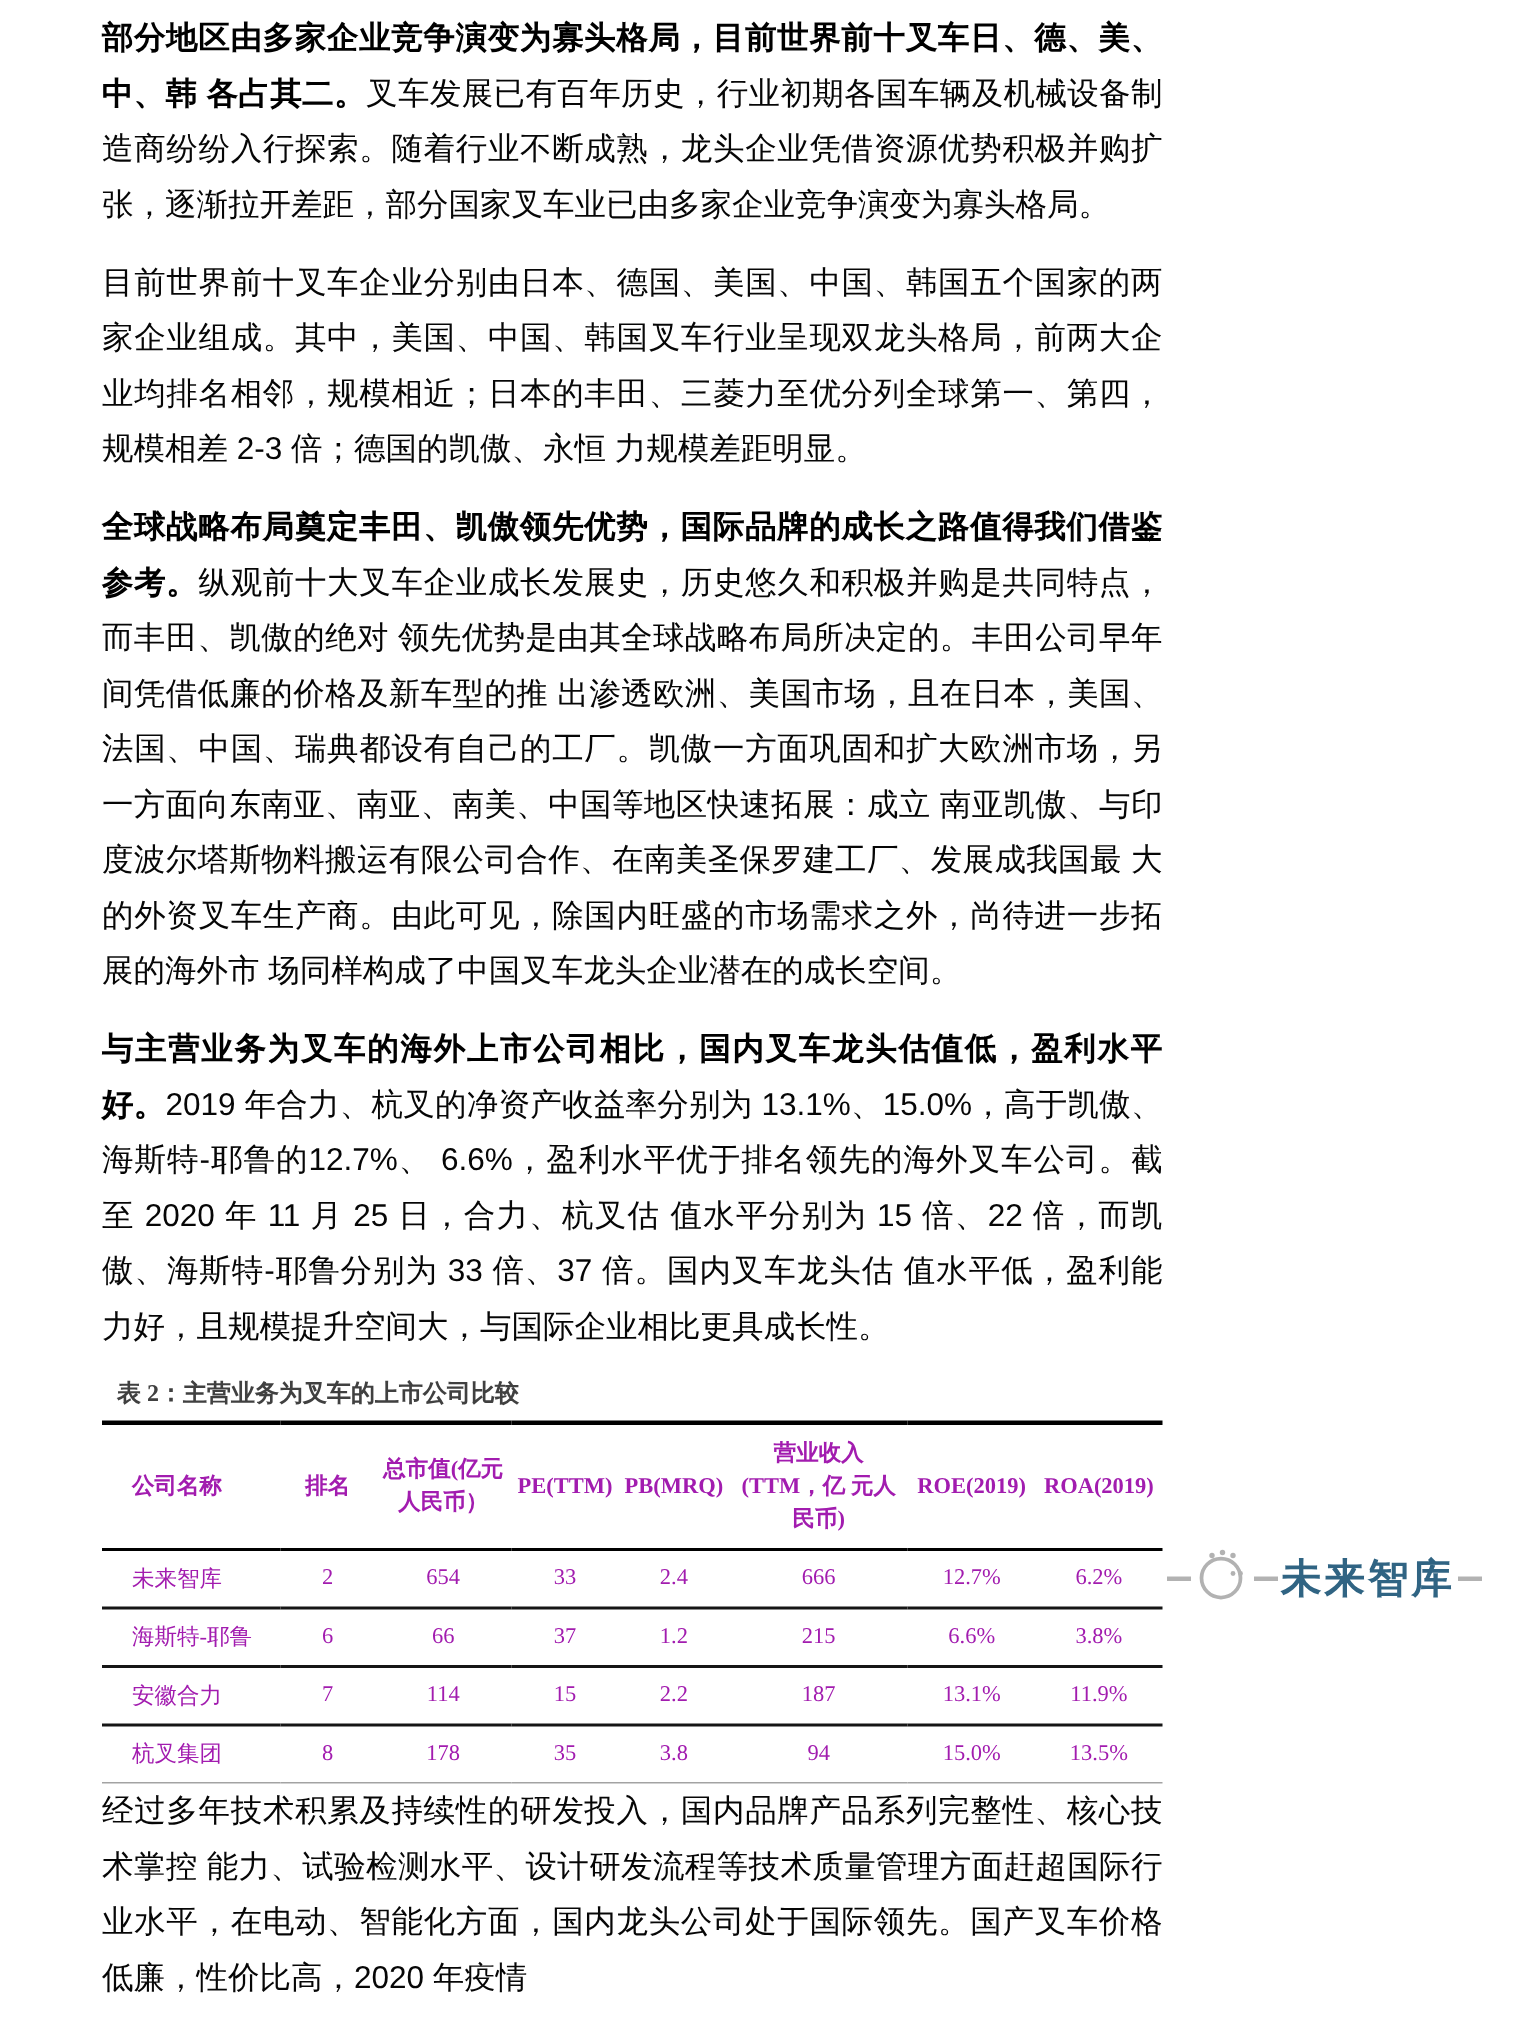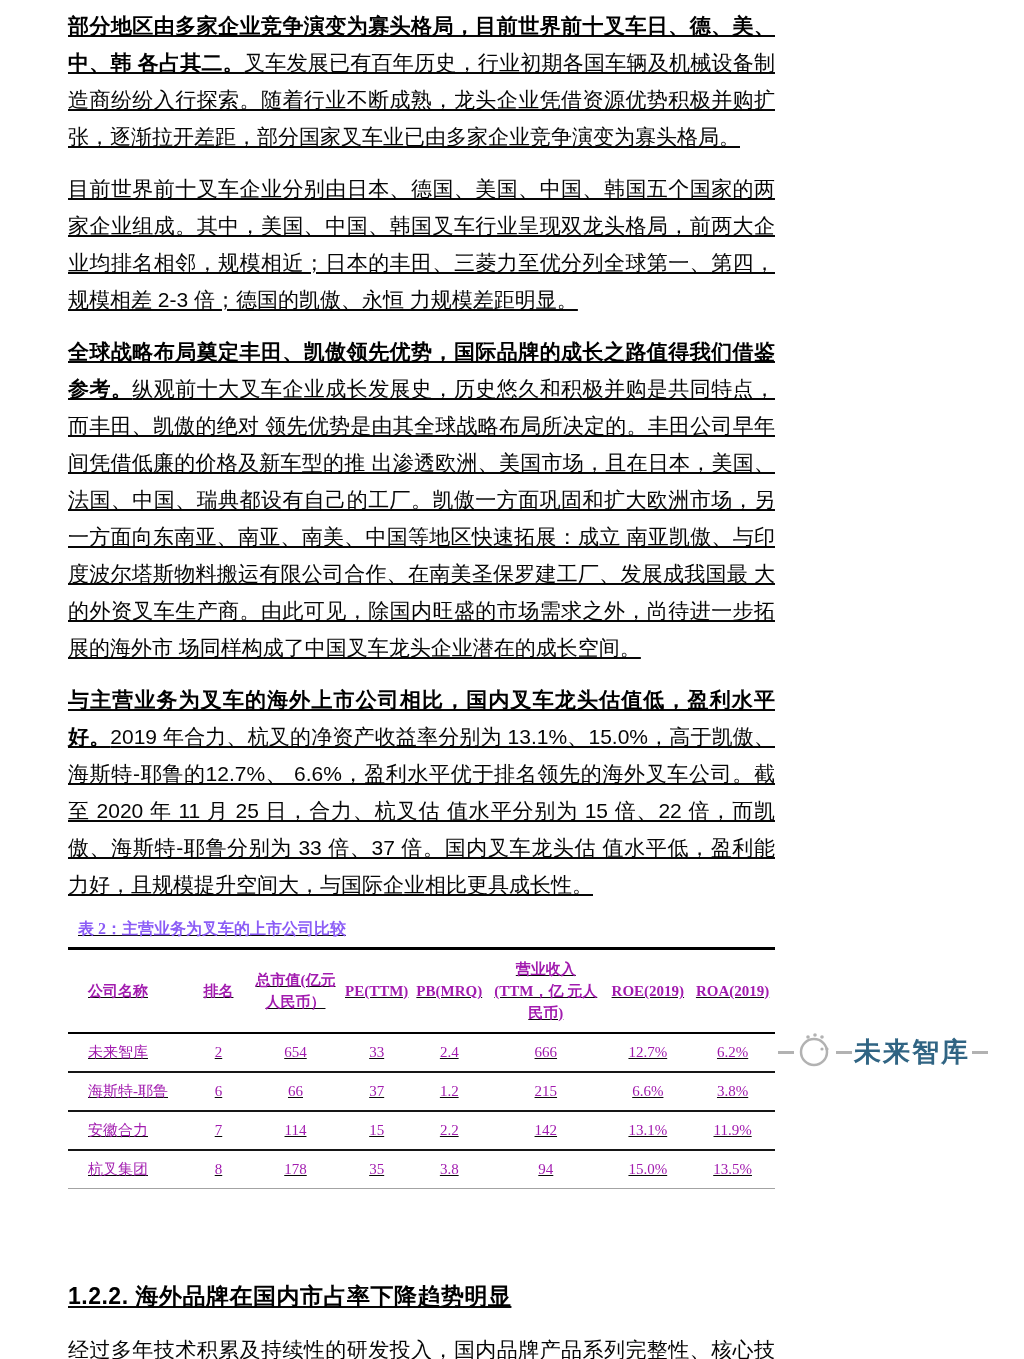--- a/index.html
+++ b/index.html
@@ -9,40 +9,39 @@
     background: #ffffff;
     position: relative;
     overflow: hidden;
     font-family: "Liberation Sans", sans-serif;
     color: #070707;
   }
   .page {
     position: absolute;
     left: 0; top: 0; width: 844px; height: 1359px;
     padding: 7px 69px 0 68px;
-    text-decoration: underline;
   }
   
   p.para {
     font-size: 21px;
     line-height: 37px;
     text-align: justify;
     margin: 0 0 15px 0;
     color: #060606;
   }
   p.para .lead { font-weight: 700; color: #000; }
   
   .table-caption {
     margin-top: 16px;
     margin-bottom: 7px;
     padding-left: 10px;
     font-family: "Liberation Serif", serif;
     font-weight: 700;
     font-size: 16px;
-    color: #8b5cf6;
+    color: #404040;
   }
   
   table.cmp {
     width: 100%;
     border-collapse: collapse;
     font-family: "Liberation Serif", serif;
     border-top: 3px solid #000;
     border-bottom: 1px solid #a3a3a3;
     color: #a21caf;
   }
@@ -155,38 +154,37 @@
         <td>215</td>
         <td>6.6%</td>
         <td>3.8%</td>
       </tr>
       <tr>
         <td>安徽合力</td>
         <td>7</td>
         <td>114</td>
         <td>15</td>
         <td>2.2</td>
-        <td>142</td>
+        <td>187</td>
         <td>13.1%</td>
         <td>11.9%</td>
       </tr>
       <tr>
         <td>杭叉集团</td>
         <td>8</td>
         <td>178</td>
         <td>35</td>
         <td>3.8</td>
         <td>94</td>
         <td>15.0%</td>
         <td>13.5%</td>
       </tr>
     </tbody>
   </table>
 
-  <h2 class="section-heading">1.2.2. 海外品牌在国内市占率下降趋势明显</h2>
 
   <p class="para closing">经过多年技术积累及持续性的研发投入，国内品牌产品系列完整性、核心技术掌控 能力、试验检测水平、设计研发流程等技术质量管理方面赶超国际行业水平，在电动、智能化方面，国内龙头公司处于国际领先。国产叉车价格低廉，性价比高，2020 年疫情</p>
 
 </div>
 
 <div class="watermark">
   <span class="wm-dash"></span>
   <span class="wm-logo">
     <svg width="34" height="38" viewBox="0 0 34 38">
       <circle cx="16" cy="21" r="13" fill="none" stroke="#a5a5a5" stroke-width="2.5"></circle>

